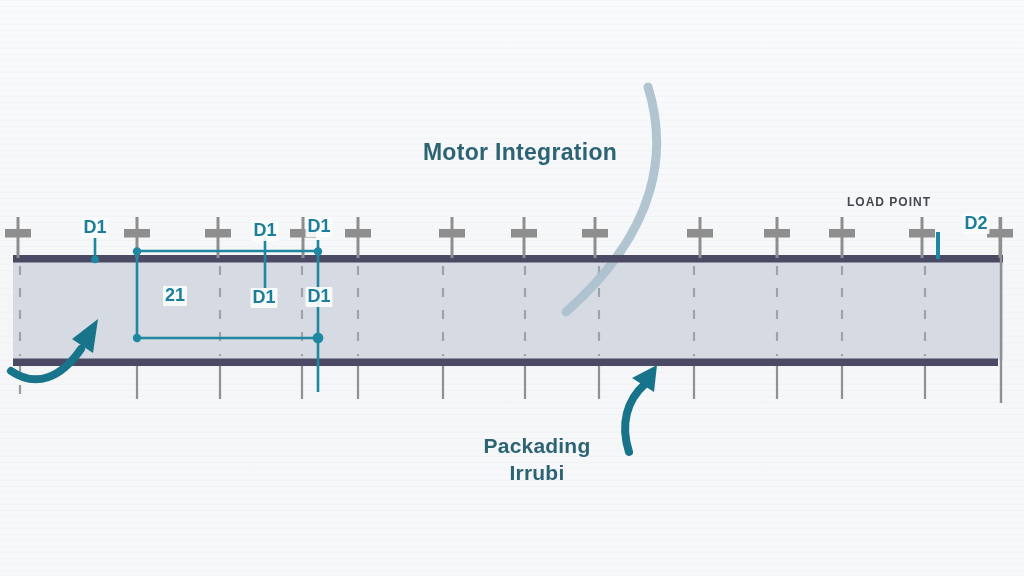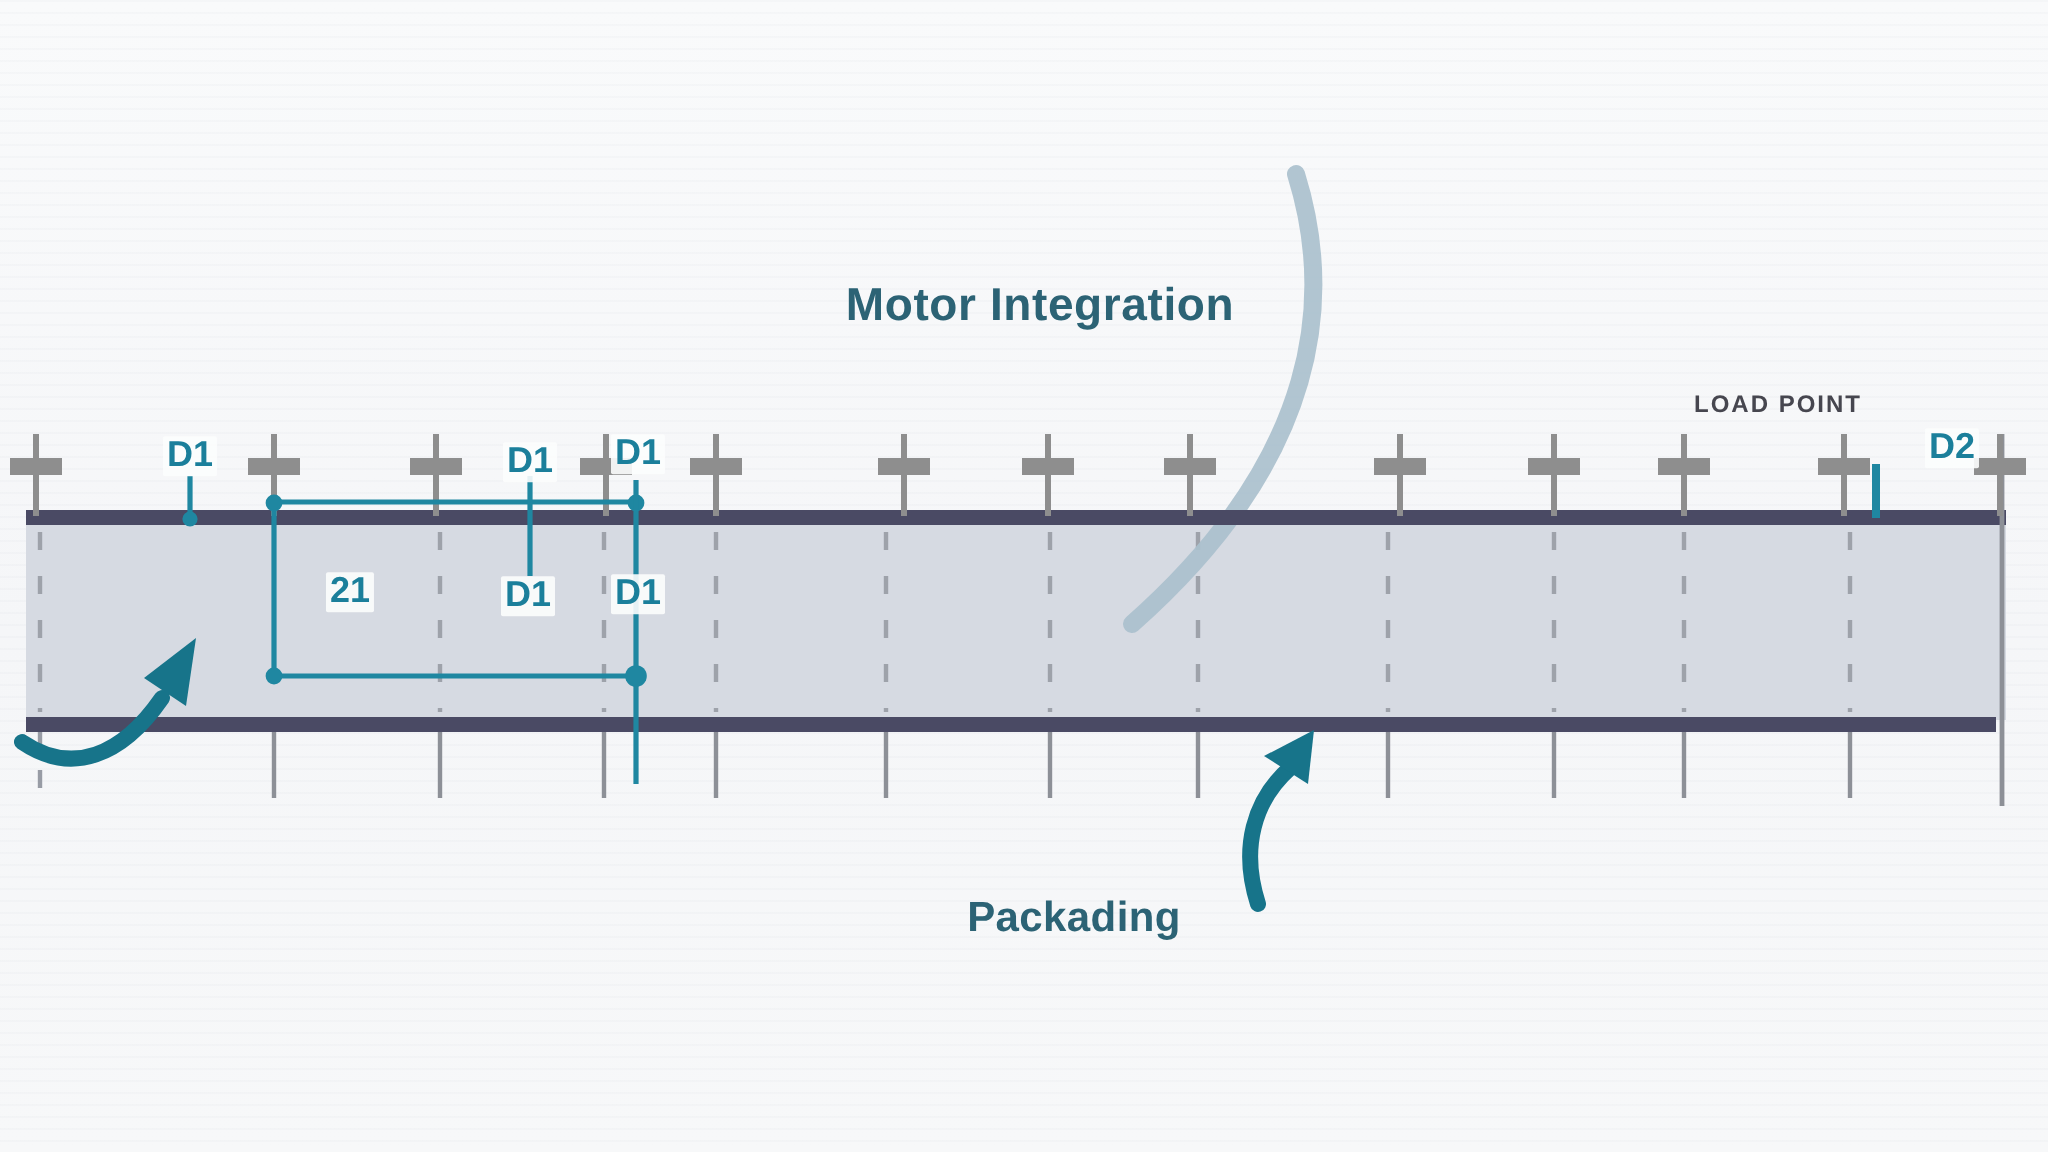--- a/index.html
+++ b/index.html
@@ -133,20 +133,21 @@
   </svg>
 
   <div class="label title-text" style="left:520px;top:152px;">
     <div>Motor Integration</div>
   </div>
 
   <div class="label load-point" style="left:889px;top:202px;">LOAD POINT</div>
 
   <div class="label packaging-text" style="left:537px;top:459px;">
     <div>Packading</div>
+    <div>Irrubi</div>
   </div>
 
   <span class="dim-chip" style="left:95px;top:228px;">D1</span>
   <span class="dim-chip" style="left:265px;top:231px;">D1</span>
   <span class="dim-chip" style="left:319px;top:227px;">D1</span>
   <span class="dim-chip" style="left:136px;top:296px;margin-left:39px;">21</span>
   <span class="dim-chip" style="left:264px;top:298px;">D1</span>
   <span class="dim-chip" style="left:319px;top:297px;">D1</span>
   <span class="dim-chip" style="left:938px;top:224px;margin-left:38px;">D2</span>
 </div>

